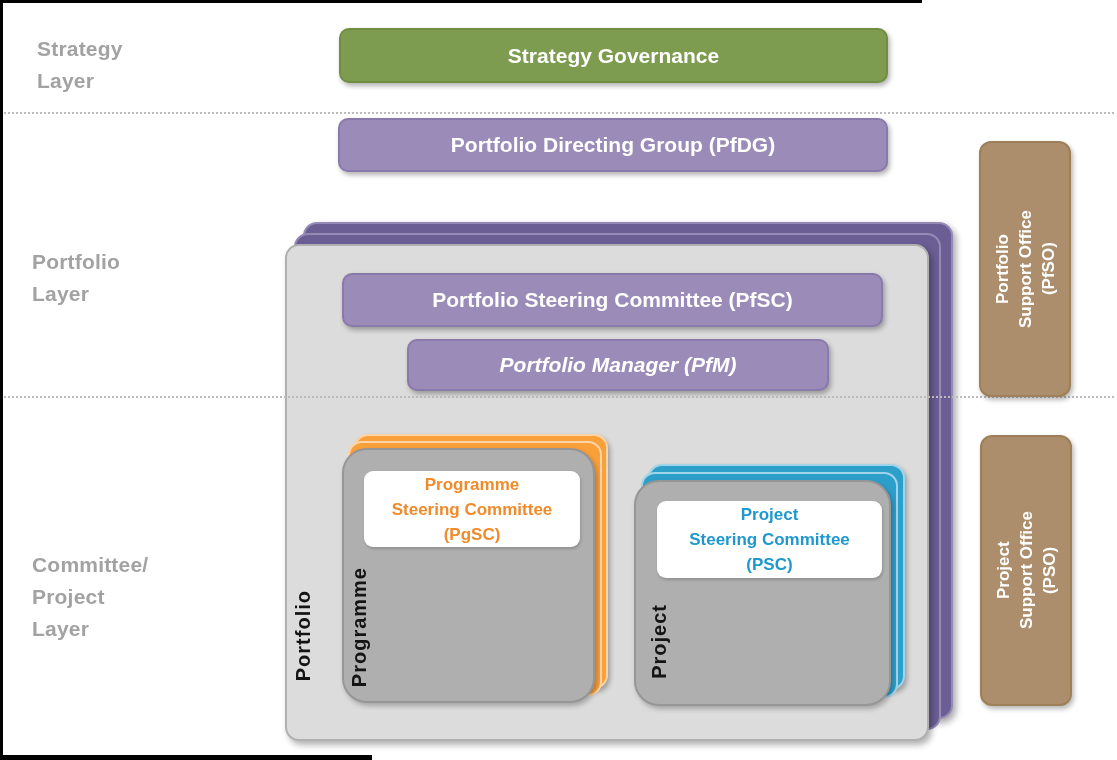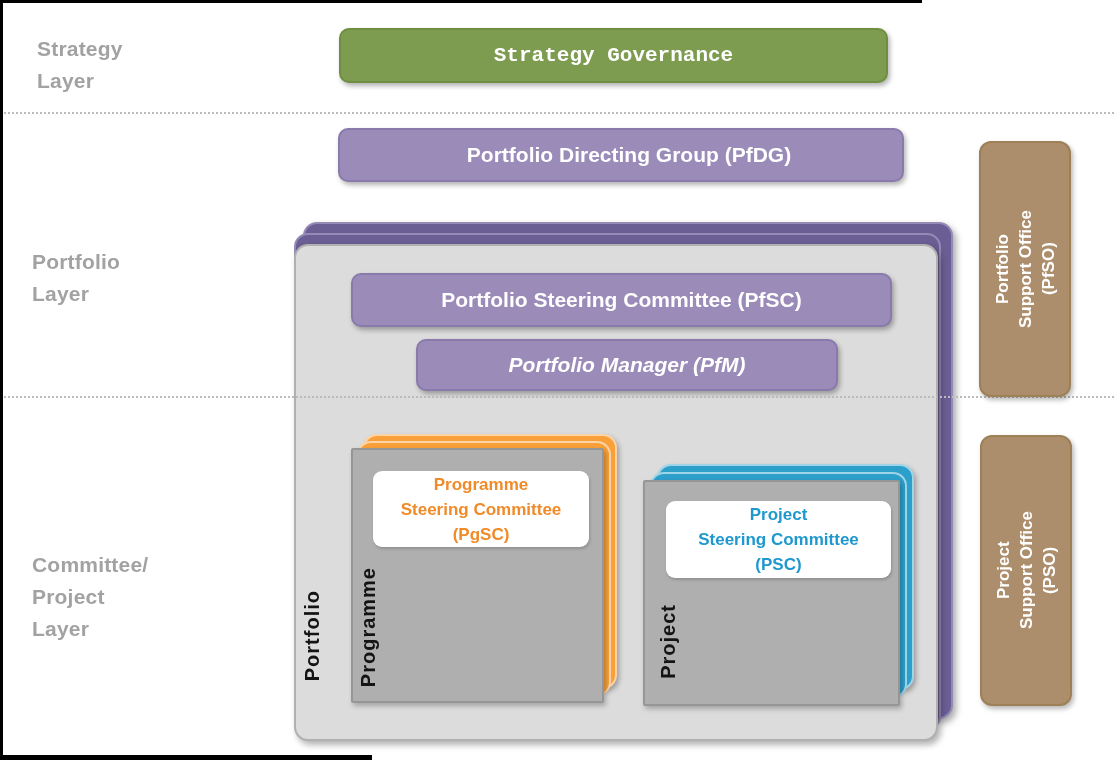--- a/index.html
+++ b/index.html
@@ -16,40 +16,40 @@
     line-height:32px;white-space:pre-line;letter-spacing:.2px;
   }
   
   .dotted{height:0;border-top:2px dotted var(--dotted,#bbbbbb);z-index:5;}
   
   .pill{
     display:flex;align-items:center;justify-content:center;text-align:center;
     color:#fff;font-weight:bold;border-radius:10px;
     box-shadow:2px 3px 5px rgba(0,0,0,.30);
   }
-  .pill.green{background:var(--green,#7d9c4f);border:2px solid var(--green-border,#6f8e41);font-size:21px;font-family:Liberation Mono, monospace;}
+  .pill.green{background:var(--green,#7d9c4f);border:2px solid var(--green-border,#6f8e41);font-size:21px;}
   .pill.lavender{background:var(--lavender,#9a8bb9);border:2px solid var(--lavender-border,#8a7aab);font-size:21px;}
   
   .stack-layer{border-radius:14px;}
   .pf-backlayer{
     background:var(--purple-dark,#6a5e94);
     border:2px solid var(--purple-border,#948ab5);
   }
   .pf-front{
     background:var(--container-gray,#dcdcdc);
     border:2px solid var(--container-border,#b0b0b0);
     box-shadow:3px 4px 6px rgba(0,0,0,.30);
   }
   
   .pg-backlayer{background:var(--orange,#f9a03a);border:2px solid rgba(255,255,255,.55);}
   .pj-backlayer{background:var(--blue,#2d9fcb);border:2px solid rgba(255,255,255,.55);}
   .card-front{
     background:var(--card-gray,#afafaf);
     border:2px solid var(--card-border,#969696);
-    border-radius:2px;box-shadow:2px 3px 5px rgba(0,0,0,.25);
+    border-radius:25px;box-shadow:2px 3px 5px rgba(0,0,0,.25);
   }
   .white-box{
     background:#ffffff;border-radius:9px;box-shadow:1px 2px 3px rgba(0,0,0,.18);
     display:flex;align-items:center;justify-content:center;text-align:center;
     font-weight:bold;font-size:17px;line-height:25px;white-space:pre-line;
   }
   .white-box.orange-text{color:var(--orange-text,#f18a28);}
   .white-box.blue-text{color:var(--blue-text,#1e98ce);}
   
   .vtext{
@@ -81,38 +81,38 @@
 Layer</div>
   <div class="abs layer-label" style="left:32px;top:549px;">Committee/
 Project
 Layer</div>
 
   <div class="abs dotted" style="left:4px;top:112px;width:1110px;"></div>
   <div class="abs dotted" style="left:4px;top:396px;width:1110px;"></div>
 
   <div class="abs pill green z2" style="left:339px;top:28px;width:545px;height:51px;">Strategy Governance</div>
 
-  <div class="abs pill lavender z2" style="left:338px;top:128px;width:546px;height:50px;padding-left:16px;">Portfolio Directing Group (PfDG)</div>
+  <div class="abs pill lavender z2" style="left:338px;top:118px;width:546px;height:50px;">Portfolio Directing Group (PfDG)</div>
 
   <div class="abs support-box" style="left:979px;top:141px;width:88px;height:252px;">
     <div class="vtext">Portfolio
 Support Office
 (PfSO)</div>
   </div>
 
   <div class="abs support-box" style="left:980px;top:435px;width:88px;height:267px;">
     <div class="vtext">Project
 Support Office
 (PSO)</div>
   </div>
 
   <div class="abs stack-layer pf-backlayer z1" style="left:303px;top:222px;width:646px;height:493px;box-shadow:3px 4px 7px rgba(0,0,0,.35);"></div>
   <div class="abs stack-layer pf-backlayer z1" style="left:294px;top:233px;width:643px;height:493px;"></div>
 
-  <div class="abs stack-layer pf-front z2" style="left:294px;top:244px;width:640px;height:493px;">
+  <div class="abs stack-layer pf-front z2" style="left:285px;top:244px;width:640px;height:493px;">
 
     <div class="abs pill lavender z6" style="left:55px;top:27px;width:537px;height:50px;">Portfolio Steering Committee (PfSC)</div>
 
     <div class="abs pill lavender z6" style="left:120px;top:93px;width:418px;height:48px;font-style:italic;">Portfolio Manager (PfM)</div>
 
     <div class="abs vtext card-vlabel z6" style="left:5px;bottom:58px;">Portfolio</div>
 
     <div class="abs stack-layer pg-backlayer z3" style="left:67px;top:188px;width:250px;height:251px;box-shadow:2px 3px 5px rgba(0,0,0,.3);"></div>
     <div class="abs stack-layer pg-backlayer z3" style="left:61px;top:195px;width:250px;height:251px;"></div>
     <div class="abs card-front z3" style="left:55px;top:202px;width:249px;height:251px;">

